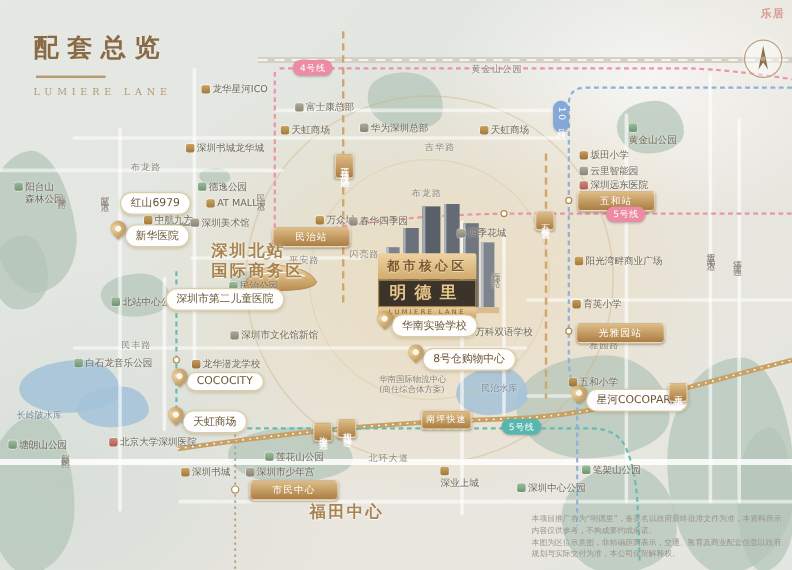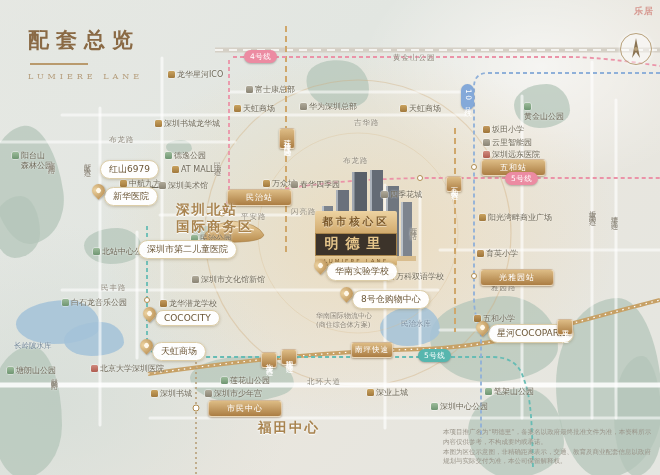--- a/index.html
+++ b/index.html
@@ -187,21 +187,21 @@
     <div class="lbl" style="left: 477px; top: 249px;"><span class="ic ic-school"></span><span>育英小学</span></div>
     <div class="lbl" style="left: 474px; top: 314px;"><span class="ic ic-school"></span><span>五和小学</span></div>
     <div class="lbl" style="left: 387px; top: 272px;"><span class="ic ic-school"></span><span>万科双语学校</span></div>
     <div class="lbl" style="left: 291px; top: 180px;"><span class="ic ic-landmark"></span><span>春华四季园</span></div>
     <div class="lbl" style="left: 381px; top: 190px;"><span class="ic ic-landmark"></span><span>四季花城</span></div>
     <div class="lbl" style="left: 91px; top: 364px;"><span class="ic ic-hospital"></span><span>北京大学深圳医院</span></div>
     <div class="lbl" style="left: 151px; top: 389px;"><span class="ic ic-mall"></span><span>深圳书城</span></div>
     <div class="lbl" style="left: 7px; top: 366px;"><span class="ic ic-park"></span><span>塘朗山公园</span></div>
     <div class="lbl" style="left: 221px; top: 376px;"><span class="ic ic-park"></span><span>莲花山公园</span></div>
     <div class="lbl" style="left: 205px; top: 389px;"><span class="ic ic-landmark"></span><span>深圳市少年宫</span></div>
-    <div class="lbl" style="left: 367px; top: 388px;"><span class="ic ic-mall"></span><span>深业上城</span></div>
+    <div class="lbl" style="left: 367px; top: 388px; flex-direction: column;"><span class="ic ic-mall"></span><span>深业上城</span></div>
     <div class="lbl" style="left: 485px; top: 387px;"><span class="ic ic-park"></span><span>笔架山公园</span></div>
     <div class="lbl" style="left: 431px; top: 402px;"><span class="ic ic-park"></span><span>深圳中心公园</span></div>
     <div class="lbl" style="left: 524px; top: 102px; flex-direction: column;"><span class="ic ic-park"></span><span>黄金山公园</span></div>
     <div class="lbl water" style="left: 401px; top: 319px;"><span>民治水库</span></div>
     <div class="lbl water" style="left: 14px; top: 341px;"><span>长岭陂水库</span></div>
     <div class="lbl tiny" style="left: 316px; top: 312px;"><span>华南国际物流中心
 (商住综合体方案)</span></div>
     <div class="road" style="left: 393px; top: 53px;">黄金山公园</div>
     <div class="road" style="left: 354px; top: 118px;">吉华路</div>
     <div class="road" style="left: 109px; top: 135px;">布龙路</div>

